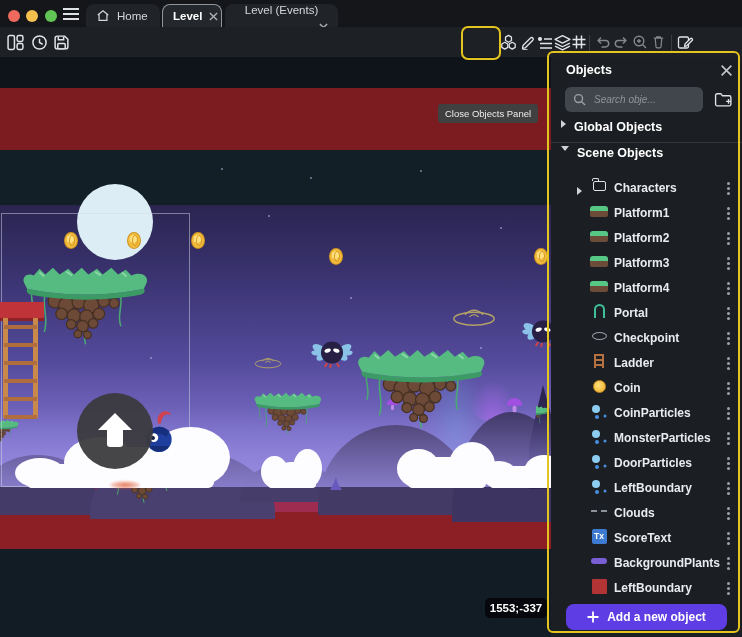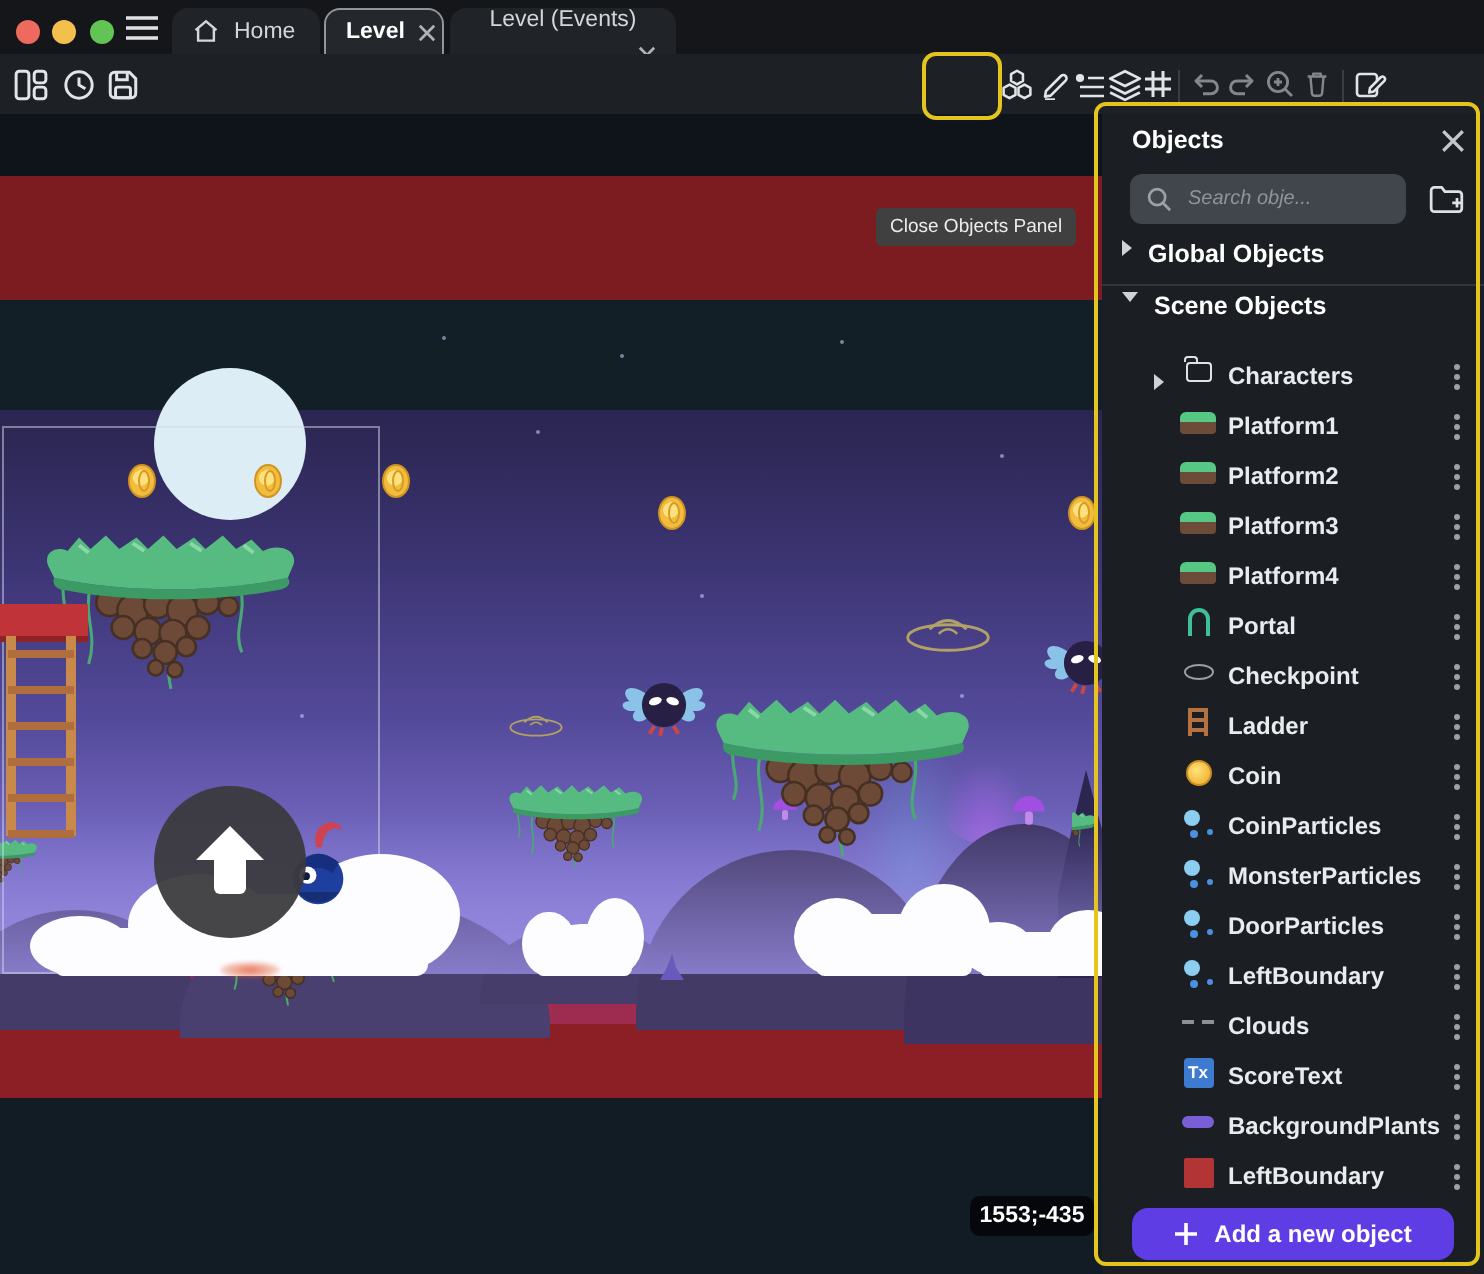--- a/index.html
+++ b/index.html
@@ -427,21 +427,21 @@
       </svg>
 
     <div class="arrow-btn">
       <span class="arrow-glyph">
           <span class="head"></span>
           <span class="stem"></span>
         </span>
     </div>
 
     <div class="coord-pill">
-      <span>1553;-435</span>
+      <span>1553;-337</span>
     </div>
   </div>
 
   <div class="tooltip">
     <span>Close Objects Panel</span>
   </div>
 
   <aside class="panel">
     <div class="p-header">
       <span class="p-title">Objects</span>

